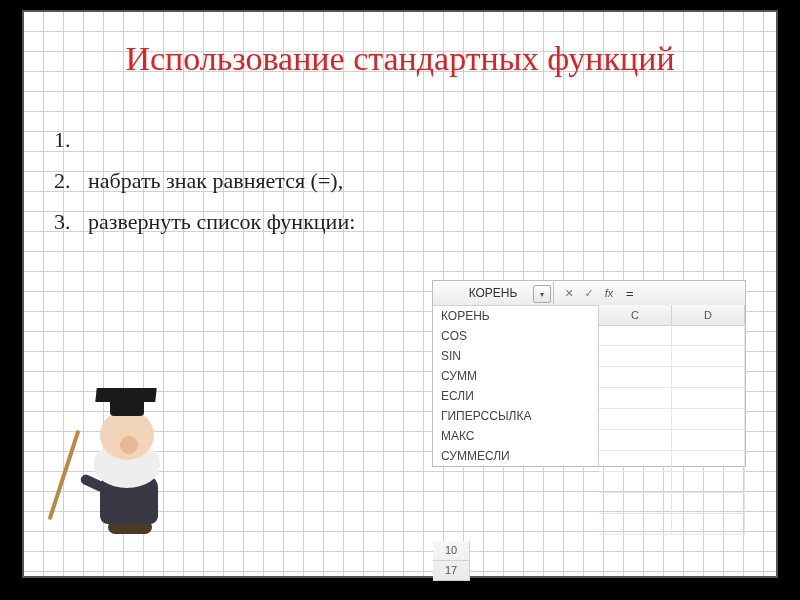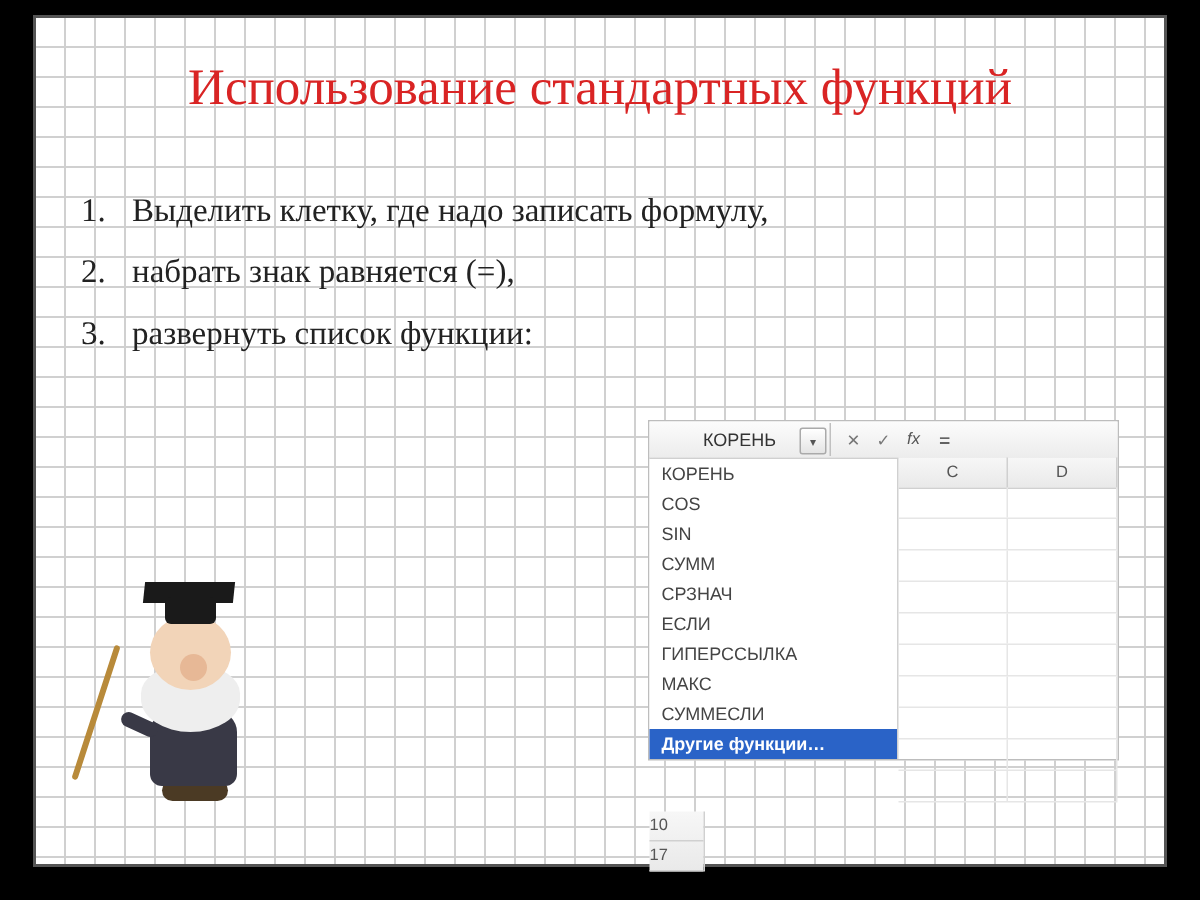--- a/index.html
+++ b/index.html
@@ -129,21 +129,21 @@
   }
   .rowhdrs{
     position:relative;
     clear:both;
     width:36px;
     background:linear-gradient(#f7f7f7,#e9e9e9);
     border-right:1px solid #d0d0d0;
   }
   .rowh{
     height:19px;line-height:19px;
-    font-size:11px;color:#555;
+    text-align:center;font-size:11px;color:#555;
     border-bottom:1px solid #d0d0d0;
   }
   
   .prof{
     position:absolute;
     left:36px;bottom:38px;
     width:130px;height:150px;
   }
   .prof .cap{
     position:absolute;left:36px;top:0;
@@ -191,21 +191,20 @@
 <body>
 
 <div class="slide">
   <div class="frame">
 
     <div class="title">Использование стандартных функций</div>
 
     <div class="list">
       <div class="list-row">
         <div class="list-num">1.</div>
-        <div>Выделить клетку, где надо записать формулу,</div>
       </div>
       <div class="list-row">
         <div class="list-num">2.</div>
         <div> набрать знак равняется (=),</div>
       </div>
       <div class="list-row">
         <div class="list-num">3.</div>
         <div> развернуть список функции:</div>
       </div>
     </div>
@@ -227,26 +226,24 @@
       <div class="cols">
         <div class="colh">C</div>
         <div class="colh">D</div>
       </div>
 
       <div class="dropdown">
         <div class="dd-item">КОРЕНЬ</div>
         <div class="dd-item">COS</div>
         <div class="dd-item">SIN</div>
         <div class="dd-item">СУММ</div>
-        <div class="dd-item">СРЗНАЧ</div>
         <div class="dd-item">ЕСЛИ</div>
         <div class="dd-item">ГИПЕРССЫЛКА</div>
         <div class="dd-item">МАКС</div>
         <div class="dd-item">СУММЕСЛИ</div>
-        <div class="dd-item sel">Другие функции…</div>
       </div>
 
       <div class="cells">
         <div class="cell-row">
           <div class="cell"></div>
           <div class="cell"></div>
         </div>
         <div class="cell-row">
           <div class="cell"></div>
           <div class="cell"></div>

